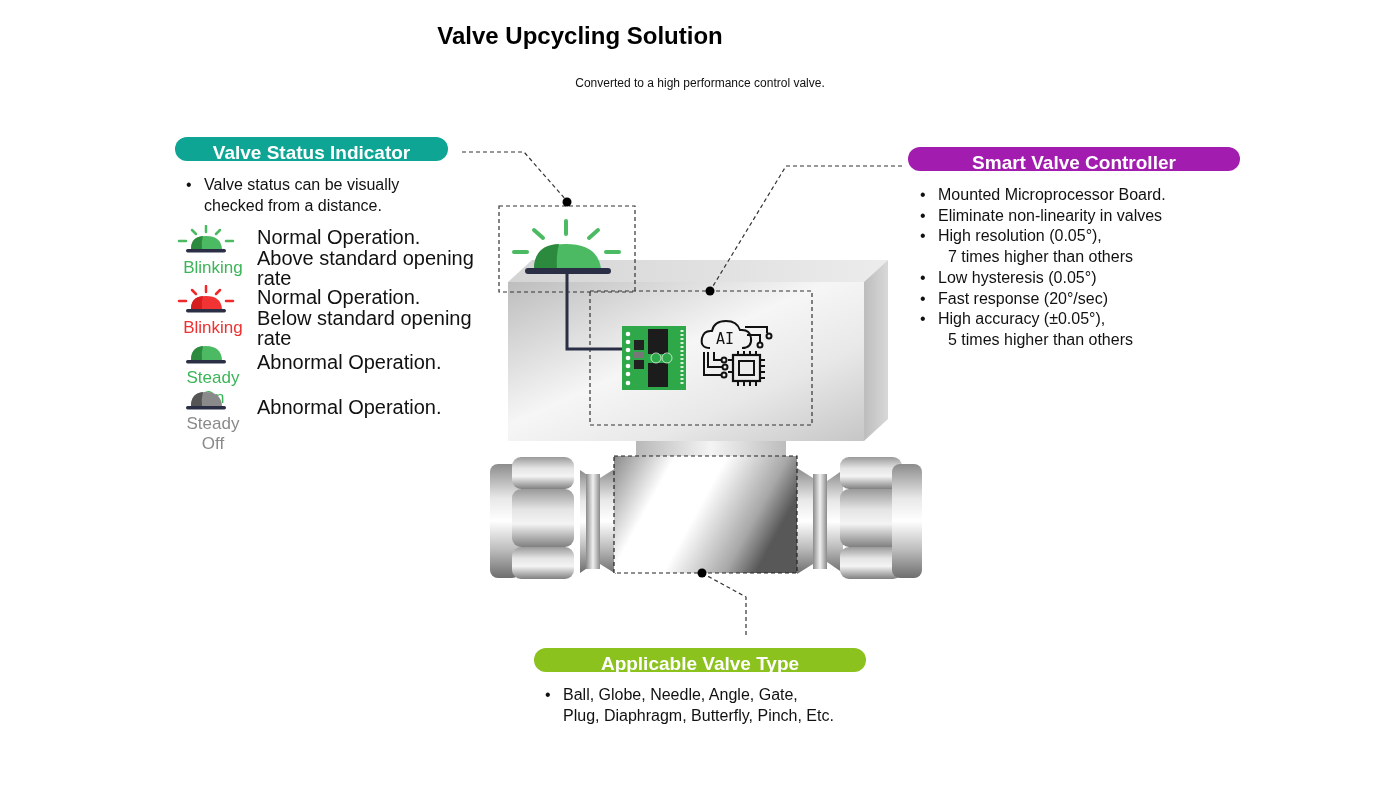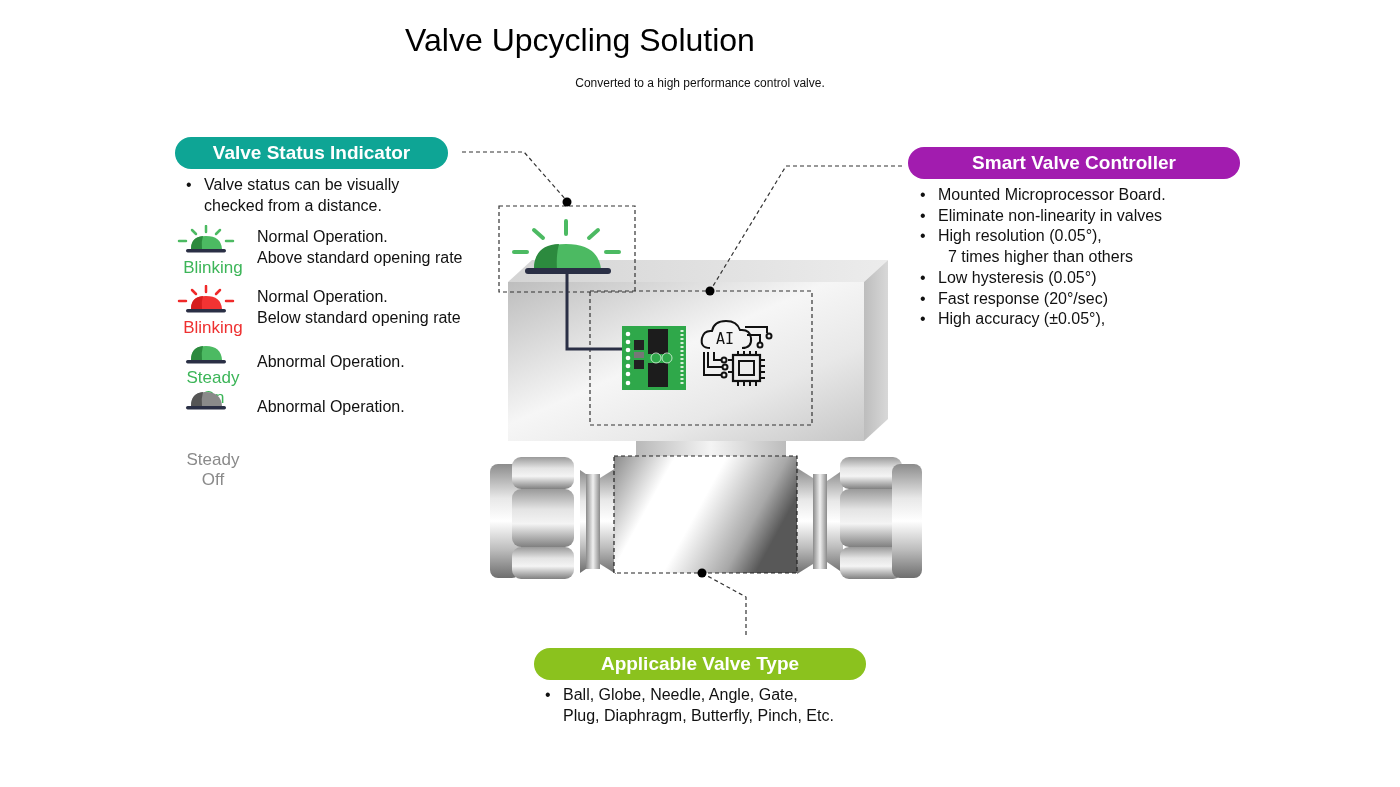--- a/index.html
+++ b/index.html
@@ -1,31 +1,31 @@
 <!DOCTYPE html>
 <html><head>
 <meta charset="utf-8">
 <style>
   html, body { margin: 0; padding: 0; background: #ffffff; }
   body { width: 1400px; height: 787px; position: relative; overflow: hidden; font-family: "Liberation Sans", sans-serif; color: #111; }
   .abs { position: absolute; }
-  .title { left: 0; width: 1160px; top: 22px; text-align: center; font-size: 32px; font-weight: normal; color: #000; }
+  .title { left: 0; width: 1160px; top: 22px; text-align: center; font-size: 24px; font-weight: bold; color: #000; }
   .subtitle { left: 0; width: 1400px; top: 76px; text-align: center; font-size: 12px; color: #111; }
-  .pill { position: absolute; height: 32px; border-radius: 16px; color: #fff; font-weight: bold; font-size: 19px; text-align: center; line-height: 31px; }
+  .pill { position: absolute; height: 24px; border-radius: 16px; color: #fff; font-weight: bold; font-size: 19px; text-align: center; line-height: 31px; }
   .pill.teal { background: #0ea595; left: 175px; top: 137px; width: 273px; }
   .pill.blue { background: #a21caf; left: 908px; top: 147px; width: 332px; }
   .pill.green { background: #8bc21e; left: 534px; top: 648px; width: 332px; }
   .bullets { position: absolute; margin: 0; padding: 0; list-style: none; font-size: 16px; line-height: 20.7px; color: #111; }
   .bullets li { position: relative; padding-left: 20px; }
   .bullets li .dot { position: absolute; left: 2px; top: 0; }
   .bullets li .cont { display: block; padding-left: 10px; }
   .legend-row { position: absolute; left: 176px; width: 320px; height: 44px; }
   .legend-row .lamp { position: absolute; left: 0; top: 0; width: 60px; height: 30px; }
   .legend-row .caption { position: absolute; left: 0; width: 74px; text-align: center; font-size: 17px; }
-  .legend-row .text { position: absolute; left: 81px; top: 2px; font-size: 16px; line-height: 20.7px; }
+  .legend-row .text { position: absolute; left: 81px; top: 2px; font-size: 20px; line-height: 20.7px; }
   svg.stage { position: absolute; left: 0; top: 0; }
 </style>
 </head>
 <body>
 
 <div class="abs title">Valve Upcycling Solution</div>
 <div class="abs subtitle">Converted to a high performance control valve.</div>
 
 <svg class="stage" width="1400" height="787" viewBox="0 0 1400 787">
   <defs>
@@ -238,34 +238,34 @@
     <span>Abnormal Operation.</span>
   </div>
 </div>
 
 <div class="legend-row" style="top:386px;">
   <svg class="lamp" viewBox="0 0 60 30">
     <path d="M15,20 Q15,6 30,6 Q45,6 46,20 Z" fill="#8a8a8a"></path>
     <path d="M15,20 Q15,7 27,6 Q25,13 26,20 Z" fill="#555"></path>
     <rect x="10" y="20" width="40" height="3.5" rx="1.7" fill="#2a2f45"></rect>
   </svg>
-  <div class="caption" style="top: 28px; color: rgb(138, 138, 138); margin-top: 36px;">Steady Off</div>
+  <div class="caption" style="top: 28px; color: rgb(138, 138, 138);">Steady Off</div>
   <div class="text" style="top:11px;">
     <span>Abnormal Operation.</span>
   </div>
 </div>
 
 <div class="pill blue">Smart Valve Controller</div>
 <ul class="bullets" style="left:918px; top:185px; width:330px;">
   <li><span class="dot">•</span><span>Mounted Microprocessor Board.</span></li>
   <li><span class="dot">•</span><span>Eliminate non-linearity in valves</span></li>
   <li><span class="dot">•</span><span>High resolution (0.05°),</span><span class="cont">7 times higher than others</span></li>
   <li><span class="dot">•</span><span>Low hysteresis (0.05°)</span></li>
   <li><span class="dot">•</span><span>Fast response (20°/sec)</span></li>
-  <li><span class="dot">•</span><span>High accuracy (±0.05°),</span></li>
+  <li><span class="dot">•</span><span>High accuracy (±0.05°),</span><span class="cont">5 times higher than others</span></li>
 </ul>
 
 <div class="pill green">Applicable Valve Type</div>
 <ul class="bullets" style="left:543px; top:685px; width:360px;">
   <li>
     <span class="dot">•</span>
     <span>Ball, Globe, Needle, Angle, Gate,</span><br>
     <span>Plug, Diaphragm, Butterfly, Pinch, Etc.</span>
   </li>
 </ul>

